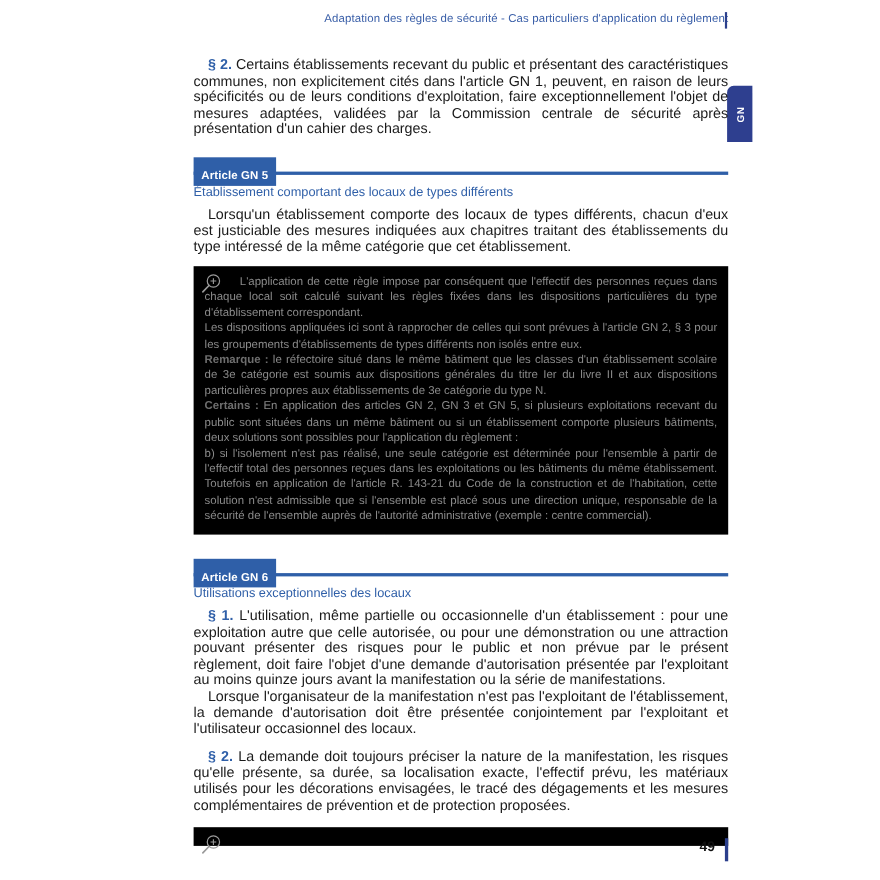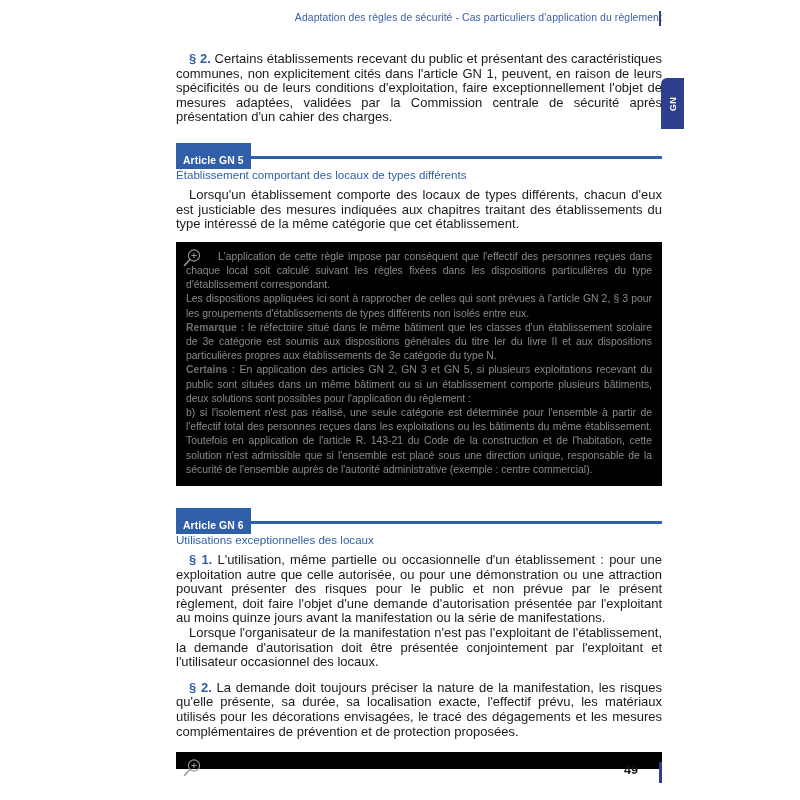--- a/index.html
+++ b/index.html
@@ -148,24 +148,24 @@
     position: absolute;
     left: 5px;
     top: 5px;
     width: 22px;
     height: 22px;
   }
 
   
   .folio {
     position: absolute;
-    left: 624px;
+    left: 600px;
     top: 763px;
     width: 50px;
-    text-align: left;
+    text-align: right;
     font-size: 12.6px;
     font-weight: bold;
     color: #111111;
   }
   .folio-rule {
     position: absolute;
     left: 659px;
     top: 762px;
     width: 2.6px;
     height: 21px;

